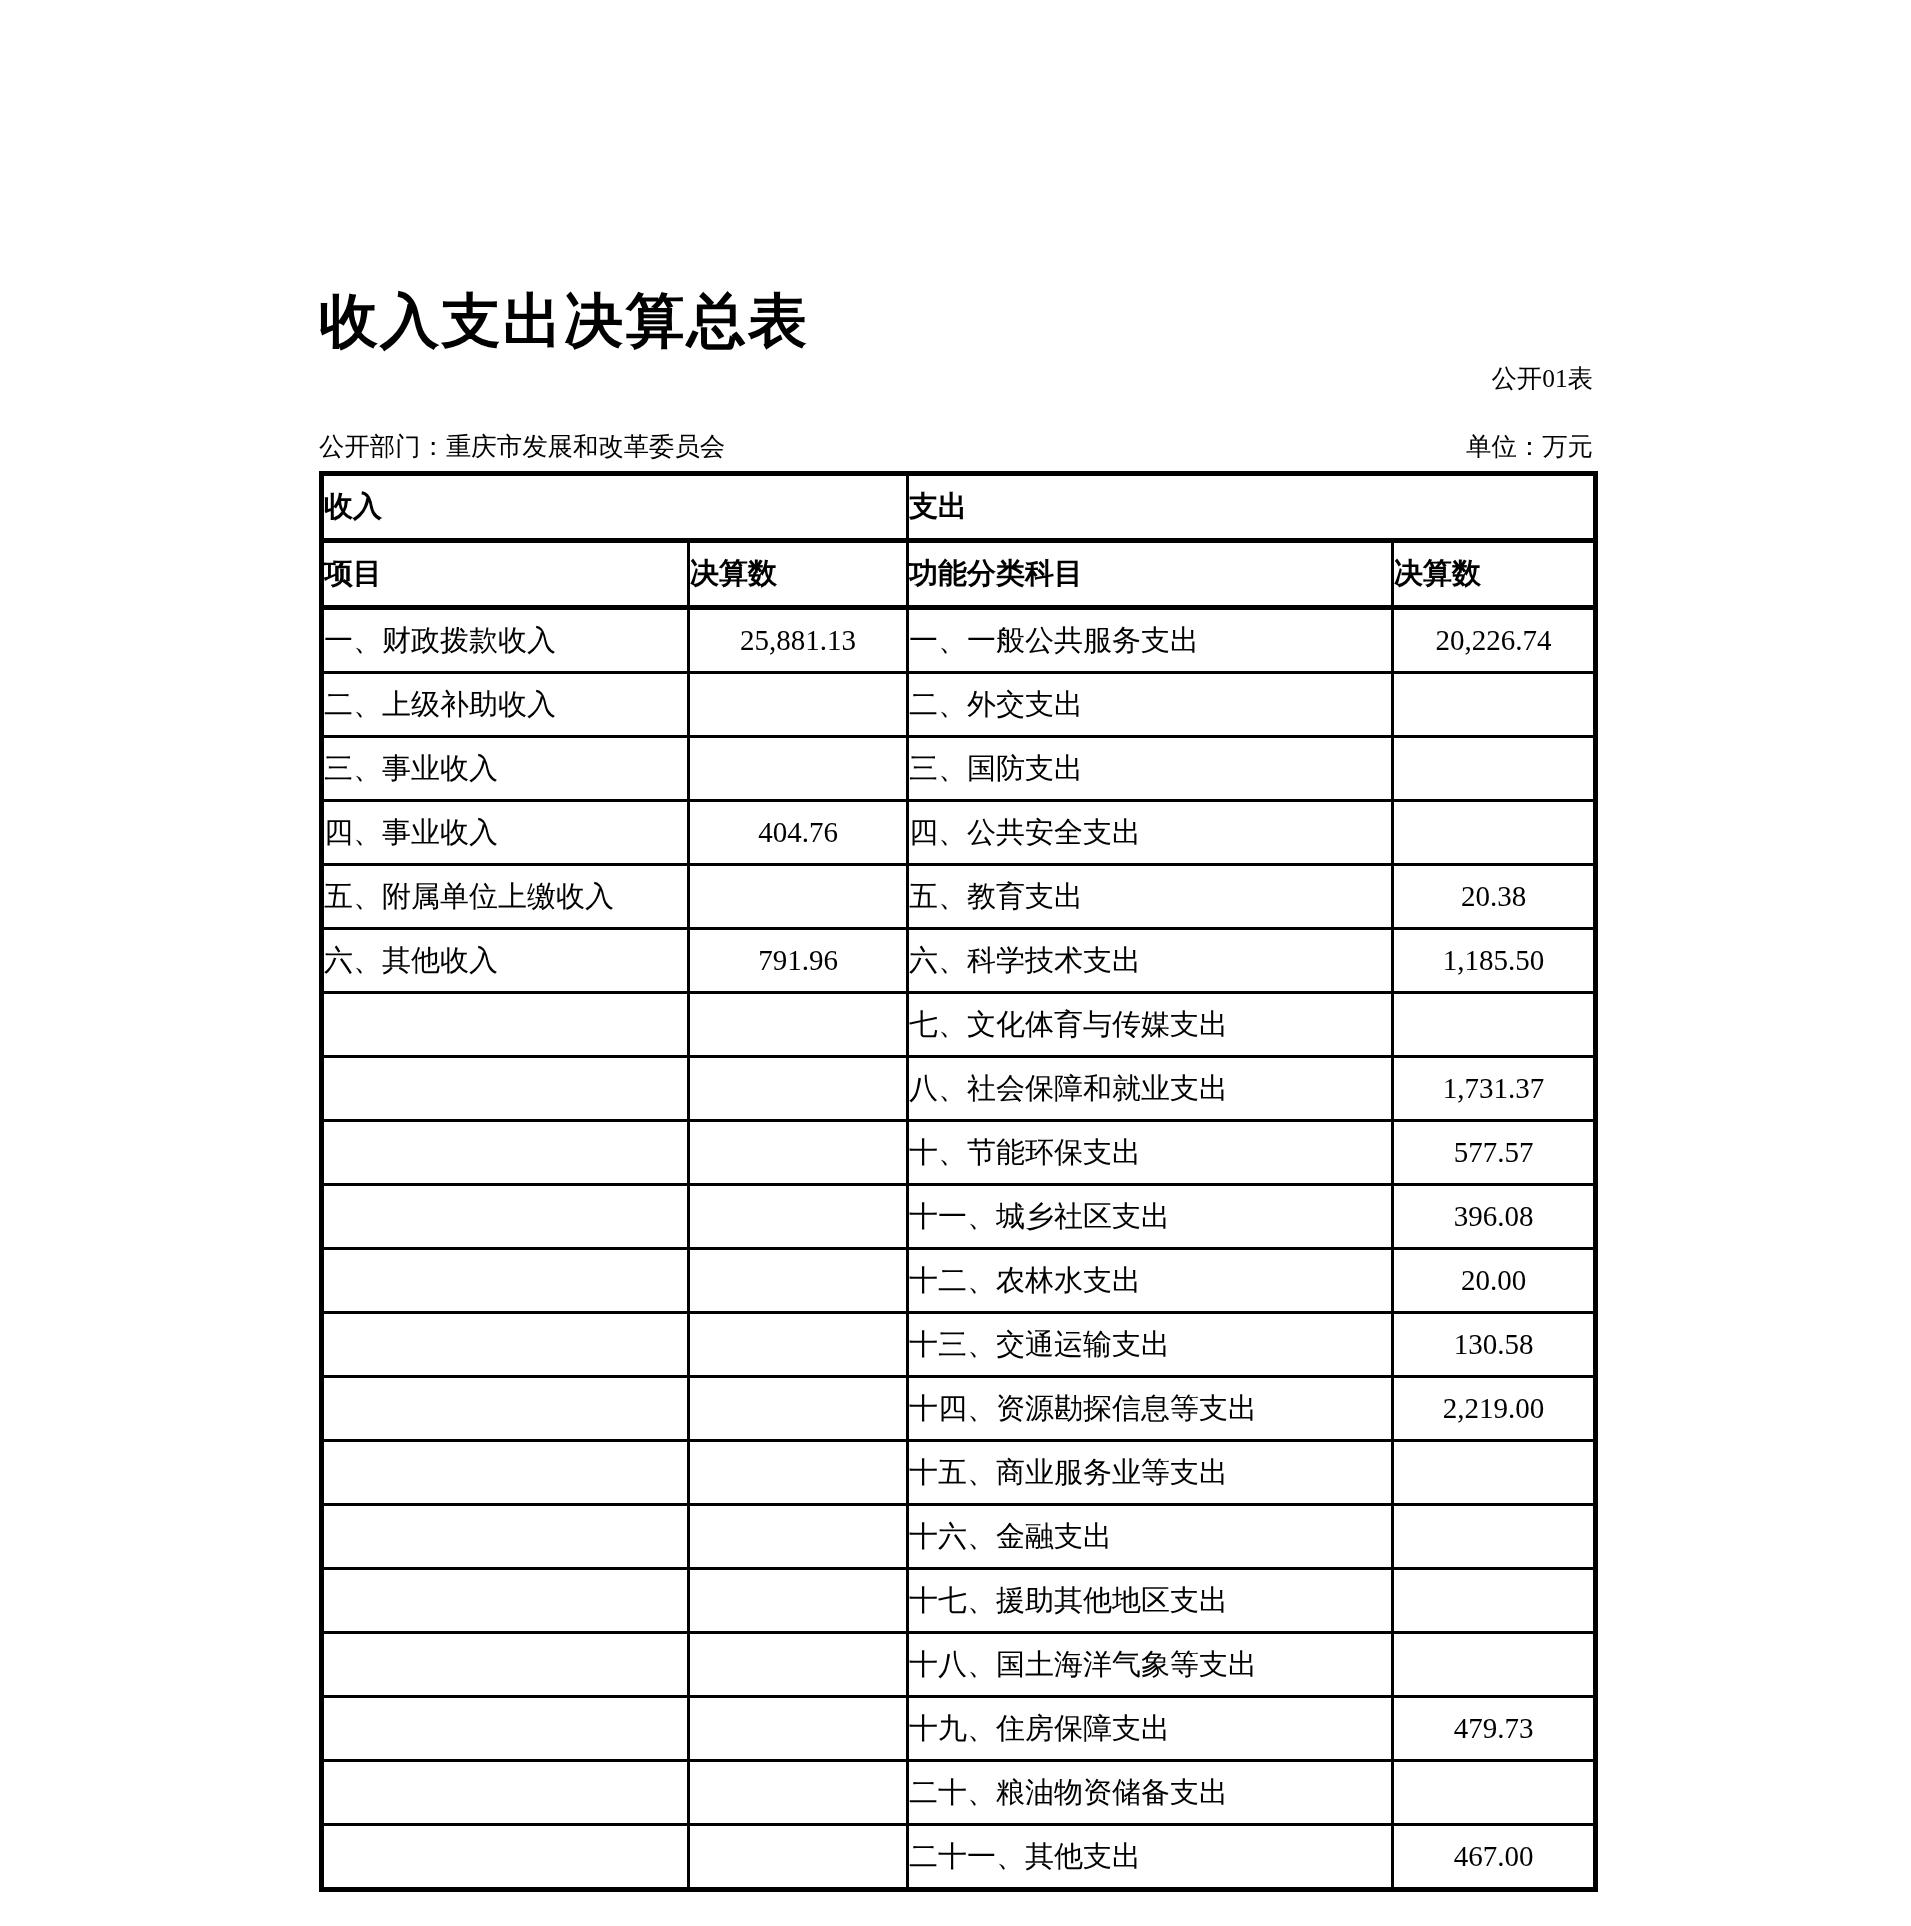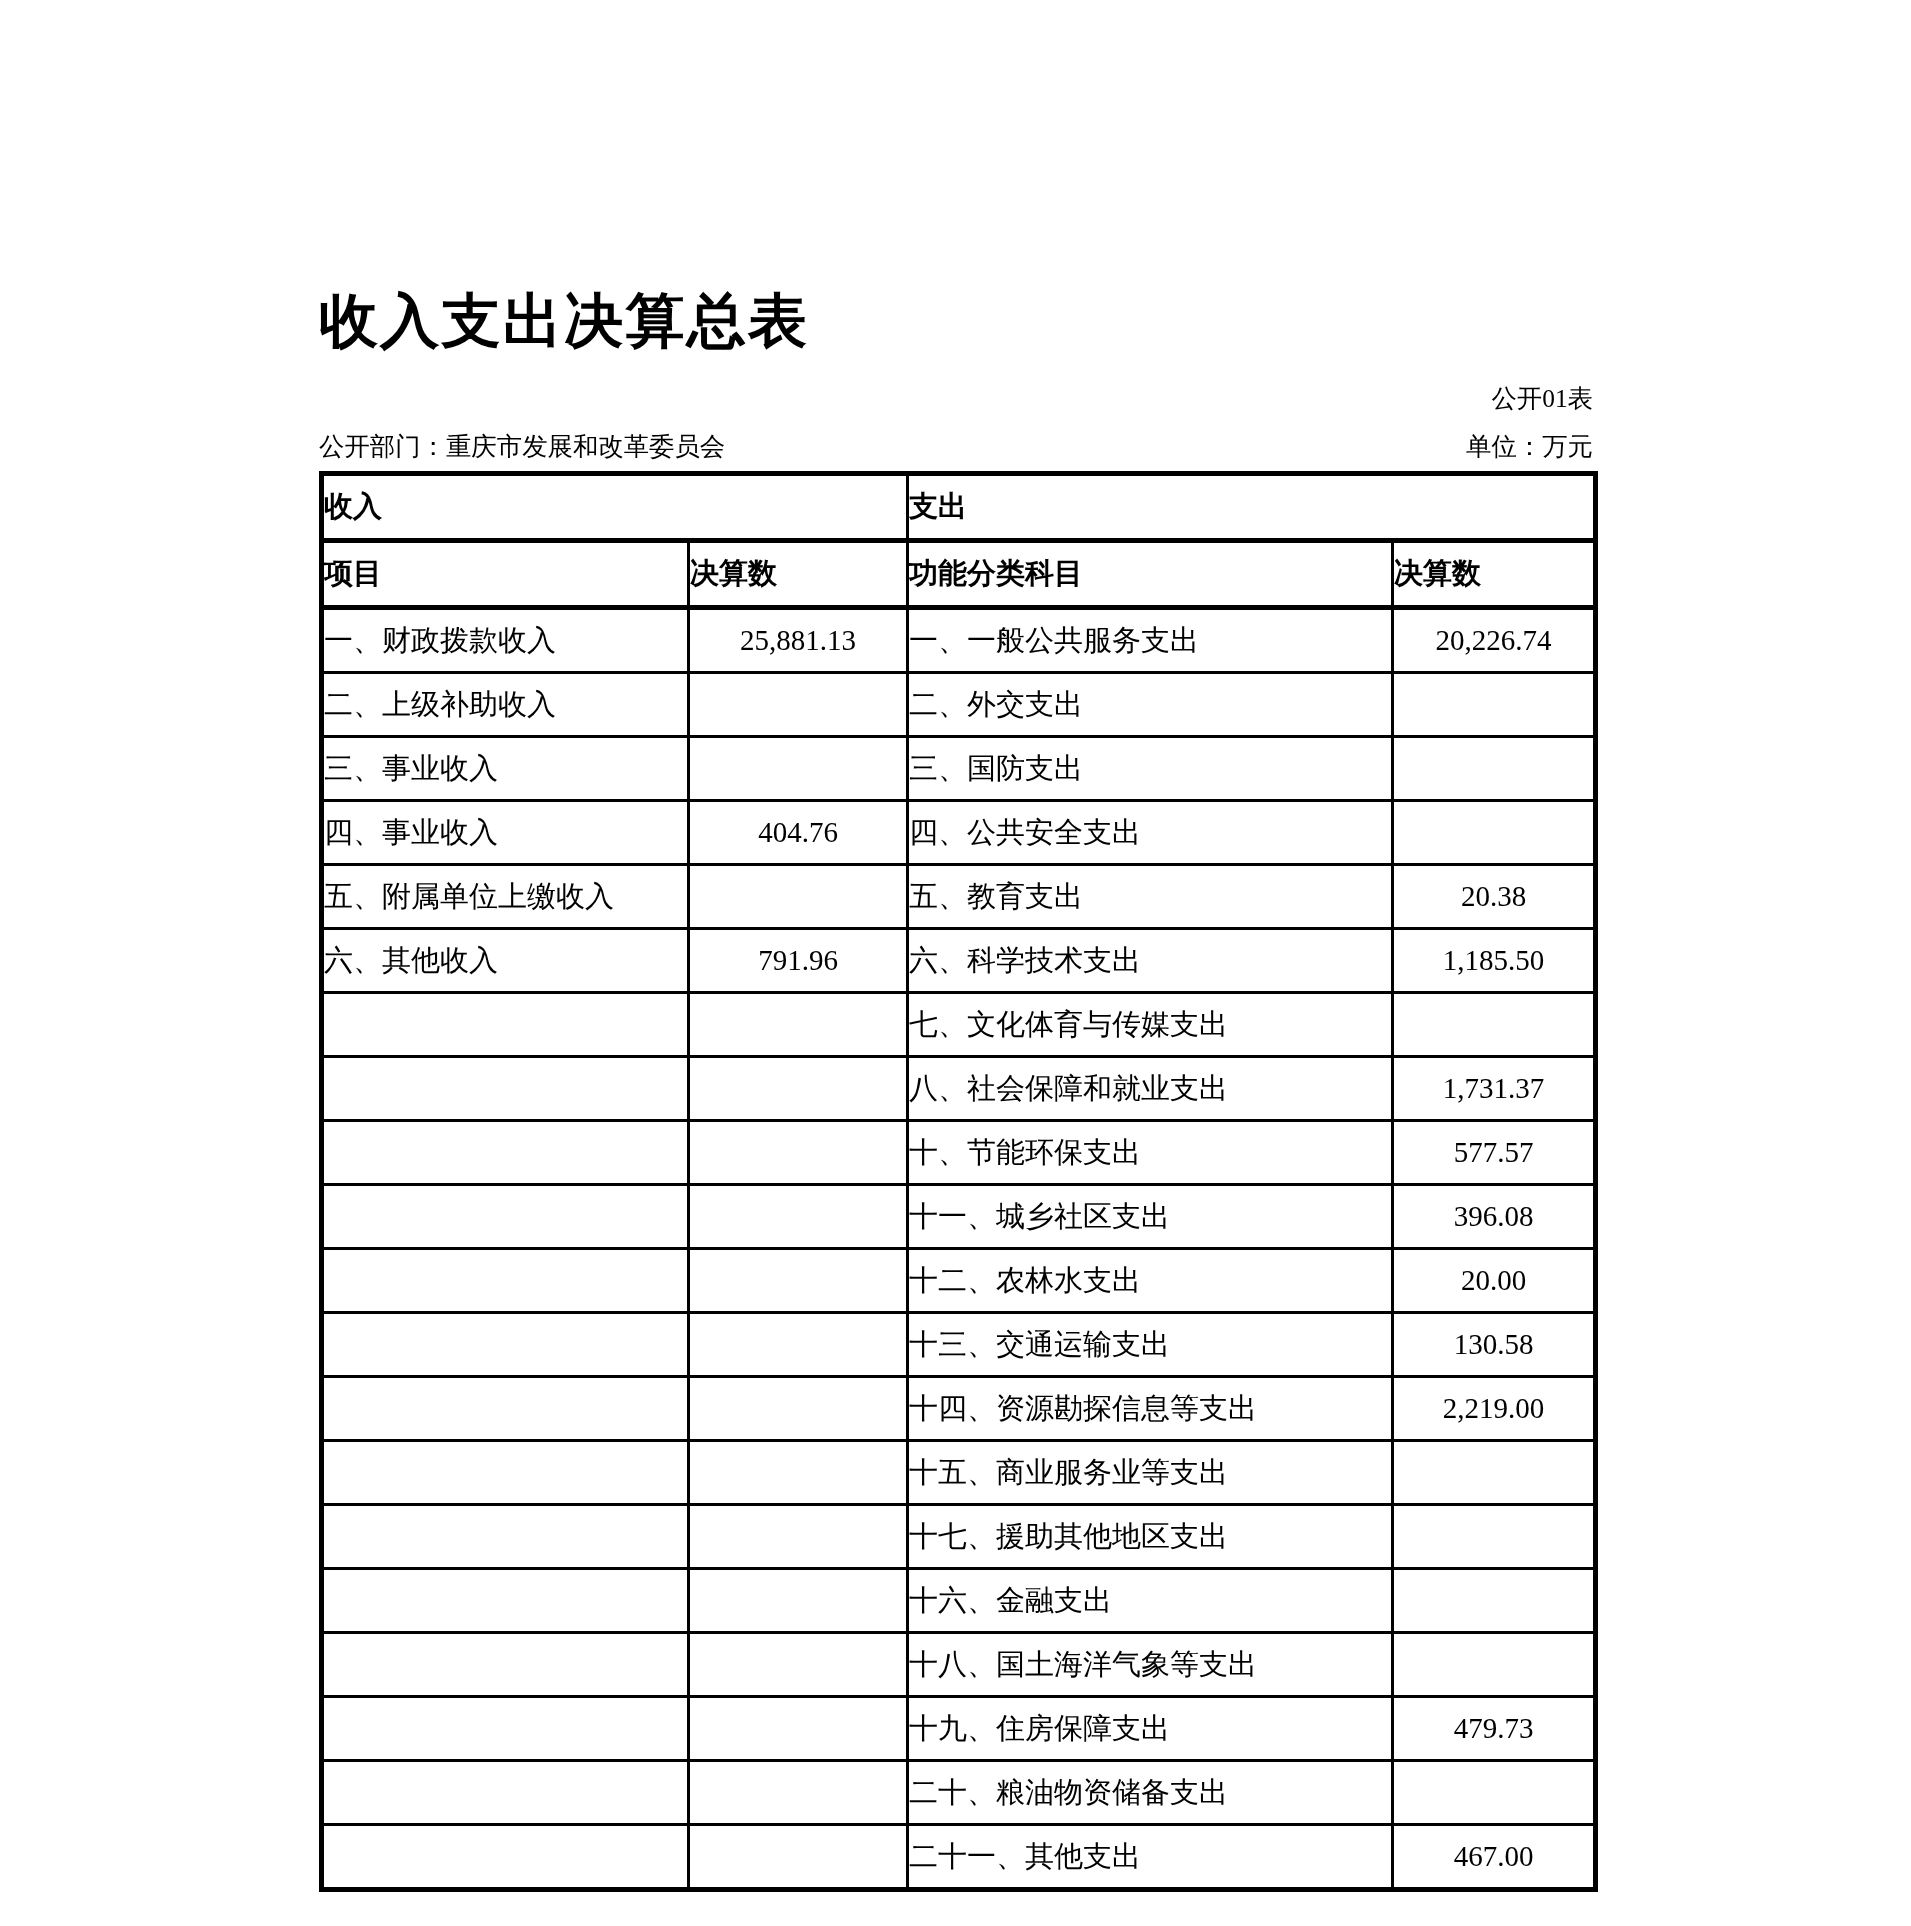--- a/index.html
+++ b/index.html
@@ -23,21 +23,21 @@
     width: 1274px;
     text-align: left;
     font-size: 59px;
     font-weight: bold;
     letter-spacing: 2.3px;
     line-height: 1.2;
     white-space: nowrap;
   }
   .table-code {
     position: absolute;
-    top: 383px;
+    top: 363px;
     left: 319px;
     width: 1274px;
     text-align: right;
     font-size: 25.4px;
     line-height: 1.2;
   }
   .meta-line {
     position: absolute;
     top: 431px;
     left: 319px;
@@ -209,27 +209,27 @@
         </tr>
         <tr>
           <td class="label"></td>
           <td class="num"></td>
           <td class="label">十五、商业服务业等支出</td>
           <td class="num"></td>
         </tr>
         <tr>
           <td class="label"></td>
           <td class="num"></td>
+          <td class="label">十六、金融支出</td>
+          <td class="num"></td>
+        </tr>
+        <tr>
+          <td class="label"></td>
+          <td class="num"></td>
           <td class="label">十七、援助其他地区支出</td>
-          <td class="num"></td>
-        </tr>
-        <tr>
-          <td class="label"></td>
-          <td class="num"></td>
-          <td class="label">十六、金融支出</td>
           <td class="num"></td>
         </tr>
         <tr>
           <td class="label"></td>
           <td class="num"></td>
           <td class="label">十八、国土海洋气象等支出</td>
           <td class="num"></td>
         </tr>
         <tr>
           <td class="label"></td>

